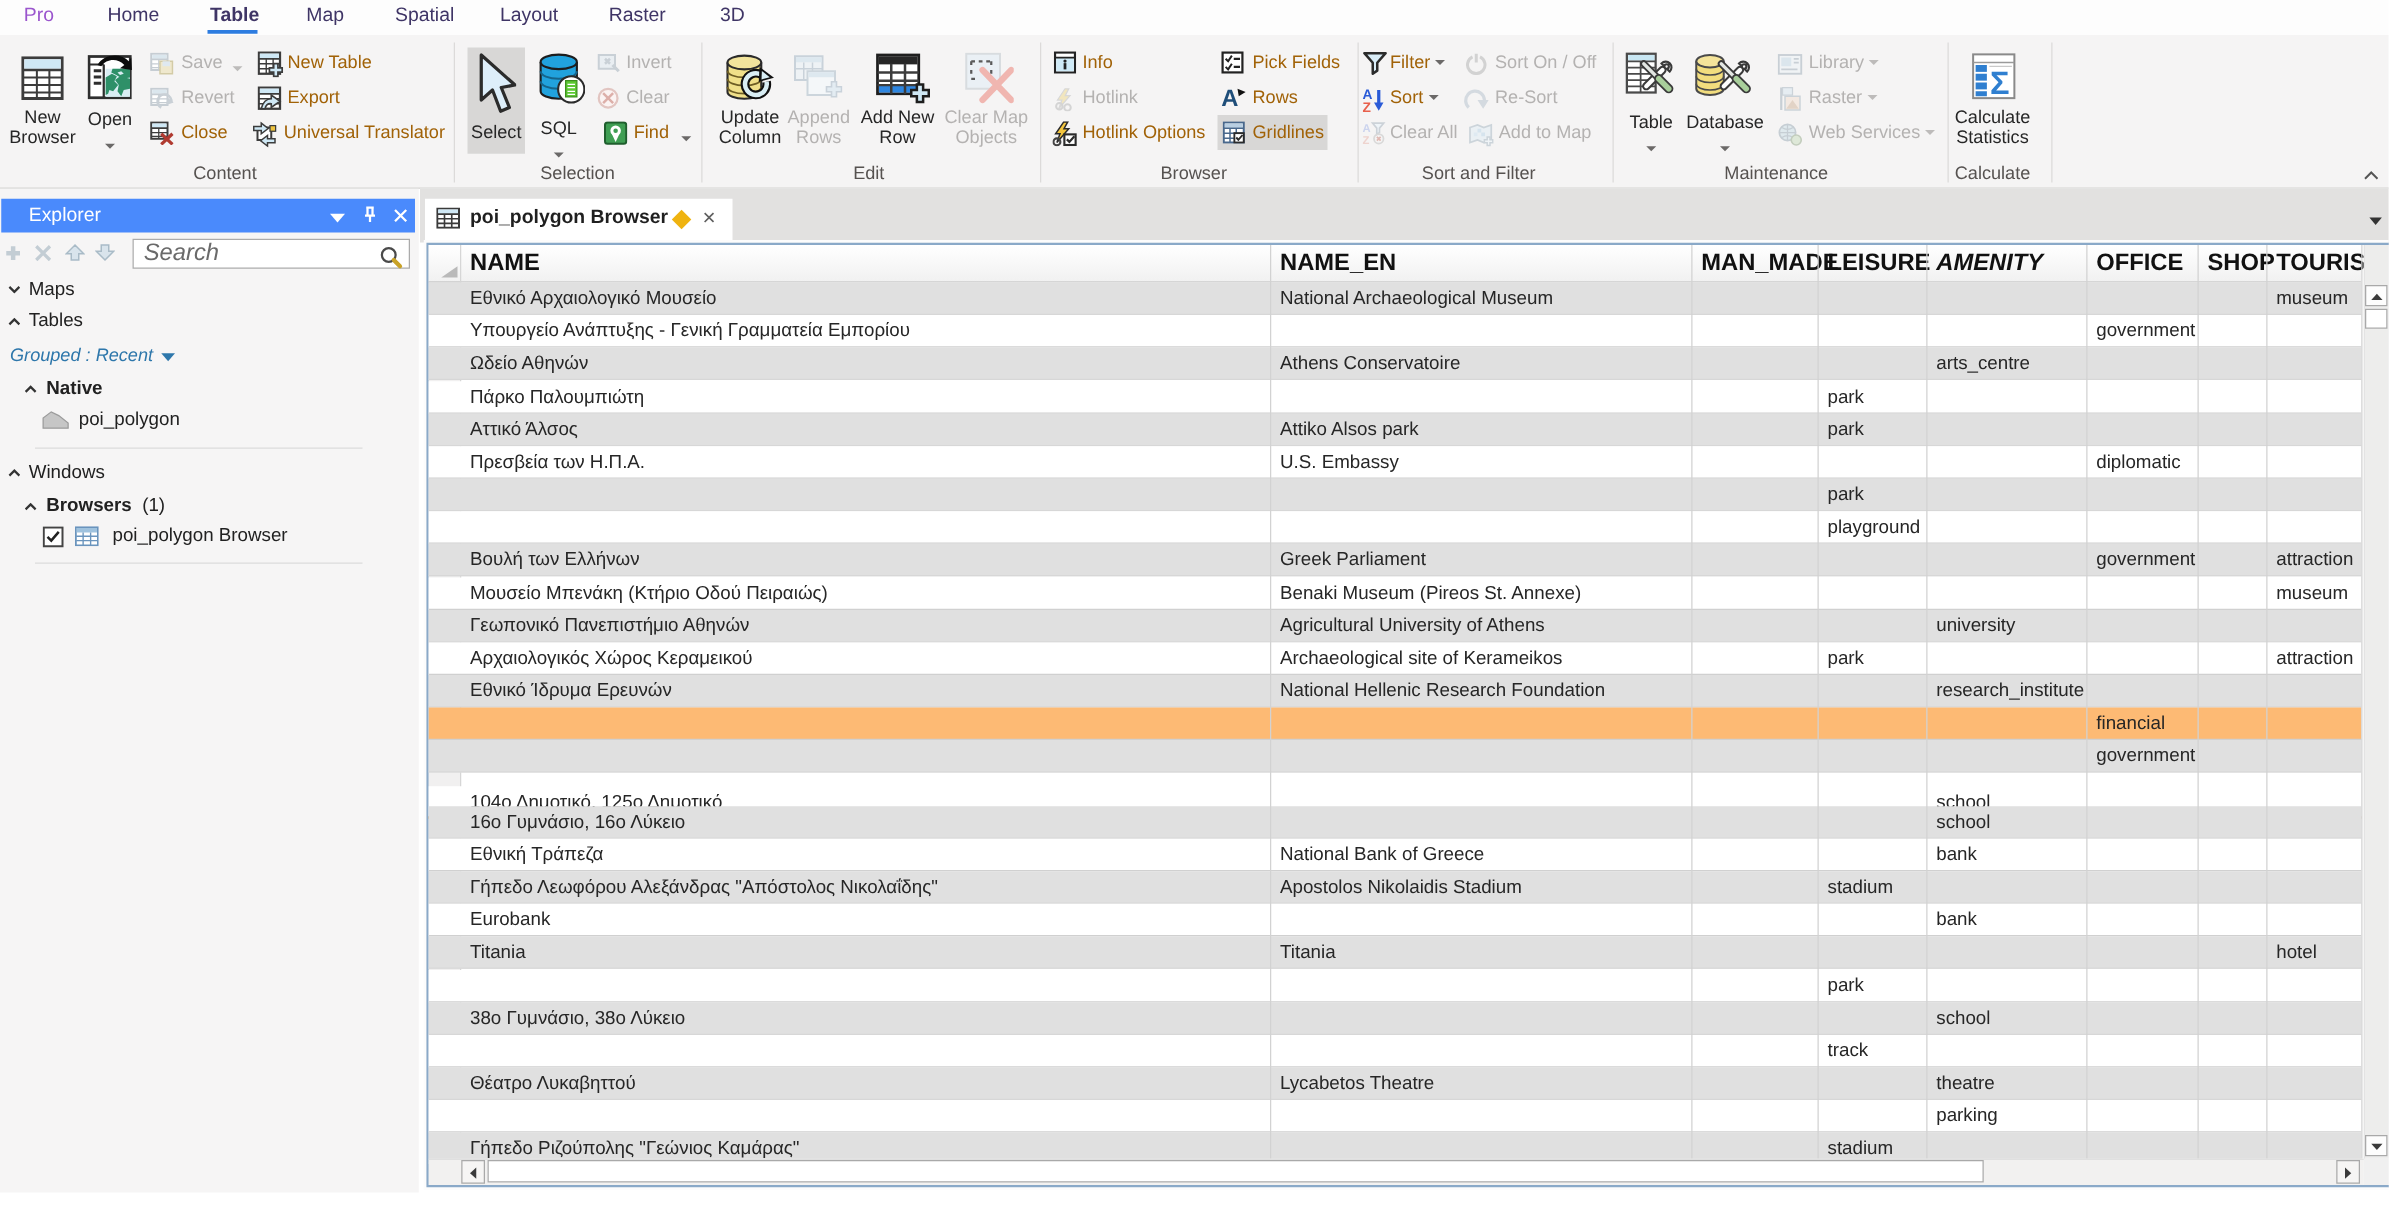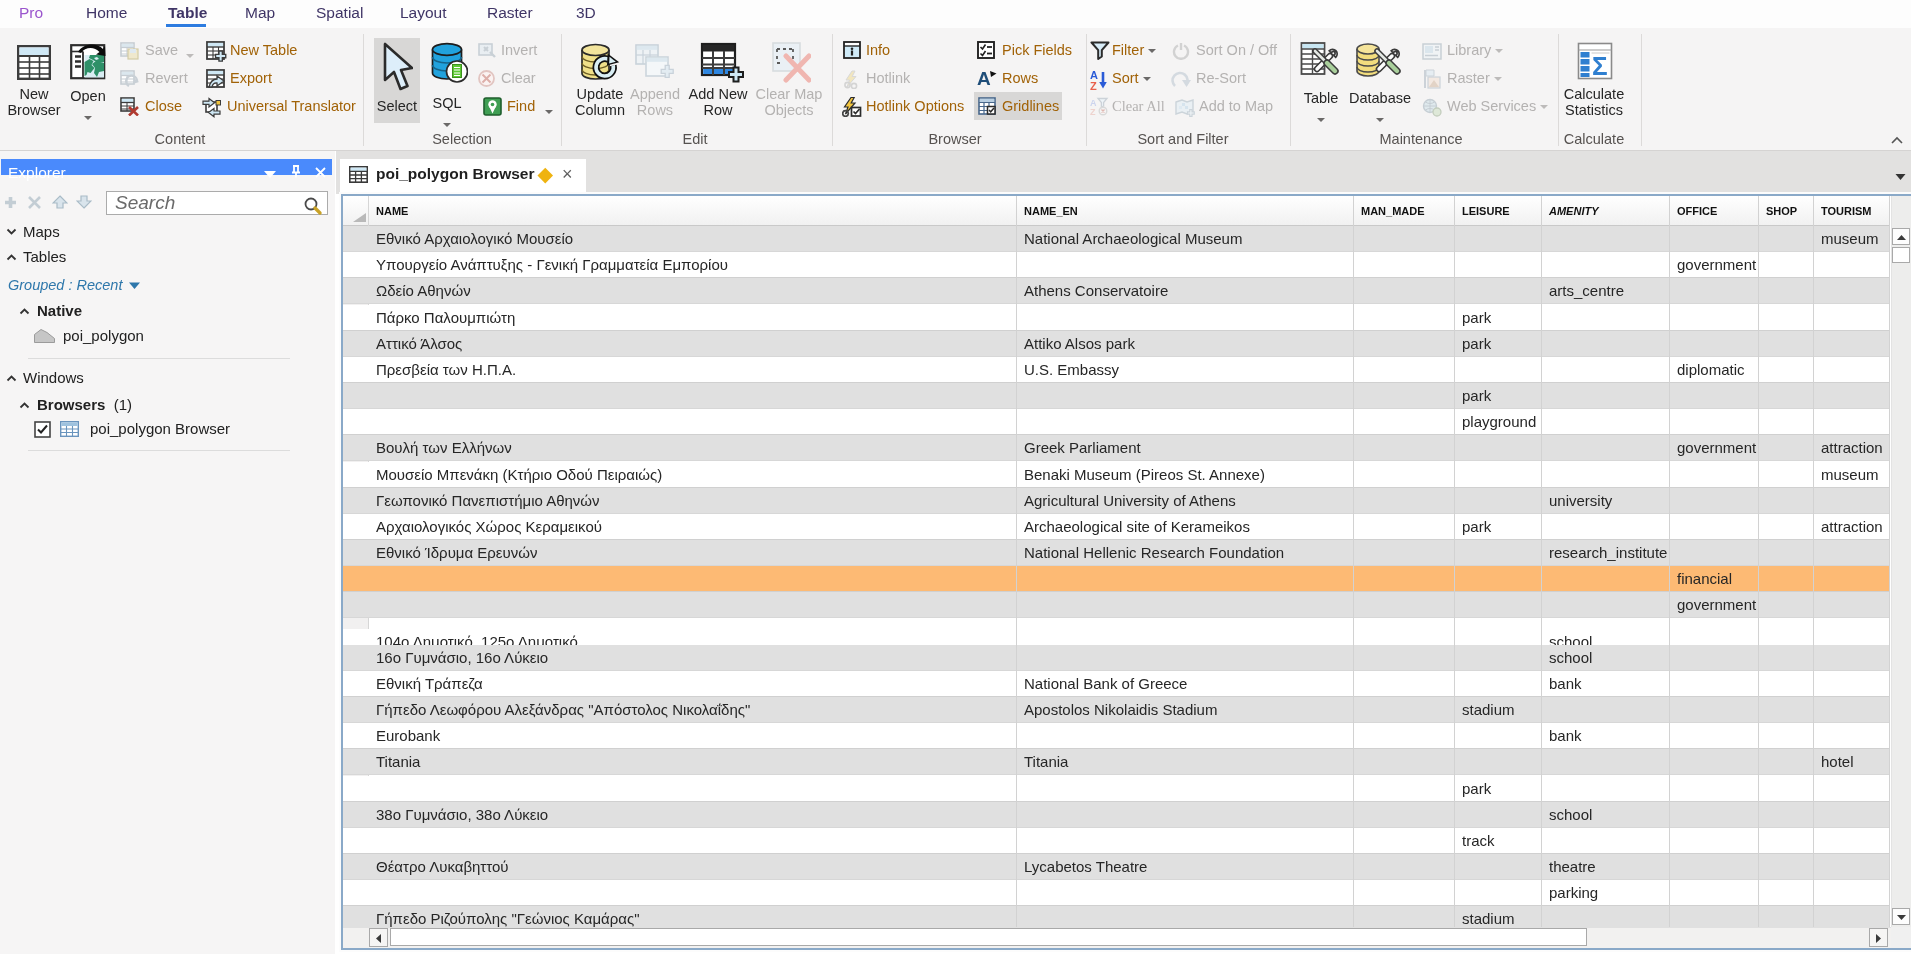--- a/index.html
+++ b/index.html
@@ -21,31 +21,31 @@
 .glabel { position:absolute; top:103px; height:18px; font-size:14.5px; color:#565250; text-align:center; }
 .biglbl { position:absolute; text-align:center; font-size:14.5px; line-height:16px; color:#262626; }
 .smalltxt { position:absolute; font-size:14.5px; color:#a16207; height:18px; line-height:18px; }
 .dis { color:#b4b2b1; }
 .drop { display:inline-block; width:0; height:0; border-left:4px solid transparent; border-right:4px solid transparent; border-top:4px solid #6b6968; vertical-align:middle; margin-left:4px; }
 .drop.d2 { border-top-color:#bdbbba; }
 .hl { position:absolute; background:#d8d7d6; }
 
 
 #explorer { position:absolute; left:0; top:151px; width:335px; height:803px; background:#f6f5f5; }
-#exptitle { position:absolute; left:1px; top:8px; width:331px; height:16px; background:#4a8afc; color:#fff; font-size:15.5px; line-height:27px; padding-left:7px; }
+#exptitle { position:absolute; left:1px; top:8px; width:331px; height:27px; background:#4a8afc; color:#fff; font-size:15.5px; line-height:27px; padding-left:22px; }
 #expsearch { position:absolute; left:106px; top:40px; width:222px; height:24px; background:#fff; border:1px solid #ababab; color:#6a6a6a; font-style:italic; font-size:19px; line-height:22px; padding-left:8px; }
 .treetxt { position:absolute; font-size:15px; color:#212121; height:20px; line-height:20px; }
 
 
 #docarea { position:absolute; left:336px; top:151px; width:1575px; height:803px; background:#fff; }
 #doctab { position:absolute; left:4px; top:8px; width:246px; height:35px; background:#fff; }
 #browser { position:absolute; left:5px; top:43px; width:1574px; height:756px; background:#fff; border:2px solid #8aa9c8; outline:2px solid #fcfcfc; }
 
 
-.hdrcell { position:absolute; top:0; height:30px; font-weight:bold; font-size:11px; line-height:30px; color:#111; }
+.hdrcell { position:absolute; top:0; height:30px; font-weight:bold; font-size:19px; line-height:30px; color:#111; }
 .row { position:absolute; left:0; width:1546px; height:26px; }
 .cell { position:absolute; top:0; height:26px; line-height:26px; font-size:15px; color:#262626; white-space:nowrap; overflow:hidden; }
 .colline { position:absolute; width:1px; background:#d2d2d2; }
 
 
 #statusbar { position:absolute; left:0; top:954px; width:1911px; height:20px; background:#f1f0f0; border-top:1px solid #82aad4; font-size:15px; }
 </style>
 </head>
 <body>
 <div id="app">
@@ -360,21 +360,21 @@
     <div class="smalltxt dis" style="left:1196px;top:41px;">Re-Sort</div>
     <div class="abs" style="left:1090px;top:69px;line-height:0;">
           <svg width="19" height="19" viewBox="0 0 19 19" style="">
             <text x="0" y="8.5" font-family="Liberation Sans" font-size="9" font-weight="bold" fill="#ccd4ee">A</text>
             <text x="0" y="18" font-family="Liberation Sans" font-size="9" font-weight="bold" fill="#eed3ce">Z</text>
             <path d="M8,1.5 L17,1.5 L13.6,5.5 L13.6,9 L11.4,10.5 L11.4,5.5 Z" fill="#eef4f8" stroke="#ccd2d8" stroke-width="1.3"></path>
             <circle cx="13" cy="14" r="3.8" fill="none" stroke="#d9d9d9" stroke-width="1.4"></circle>
             <path d="M11.5,12.5 l3,3 m0,-3 l-3,3" stroke="#e0b9b3" stroke-width="1.4"></path>
           </svg>
         </div>
-    <div class="smalltxt dis" style="left:1112px;top:69px;font-family:Liberation Serif, serif;">Clear All</div>
+    <div class="smalltxt dis" style="left:1112px;top:69px;">Clear All</div>
     <div class="abs" style="left:1174px;top:70px;line-height:0;">
           <svg width="21" height="20" viewBox="0 0 21 20" style="">
             <polygon points="2,4 8,2 13,4 19,2 19,14 13,16 8,14 2,16" fill="#eaf0f4" stroke="#ccd4da" stroke-width="1.4"></polygon>
             <rect x="8" y="5" width="3" height="3" fill="#d6e4ee"></rect>
             <rect x="11" y="8" width="3" height="3" fill="#d6e4ee"></rect>
             <rect x="5" y="8" width="3" height="3" fill="#dfeaf2"></rect>
             <path d="M13,13 h3 v-3 h3 v3 h3 v3 h-3 v3 h-3 v-3 h-3 Z" transform="scale(0.75) translate(5,5.5)" fill="#f0f4f7" stroke="#ccd4da" stroke-width="1.6"></path>
           </svg>
         </div>
     <div class="smalltxt dis" style="left:1199px;top:69px;">Add to Map</div>

